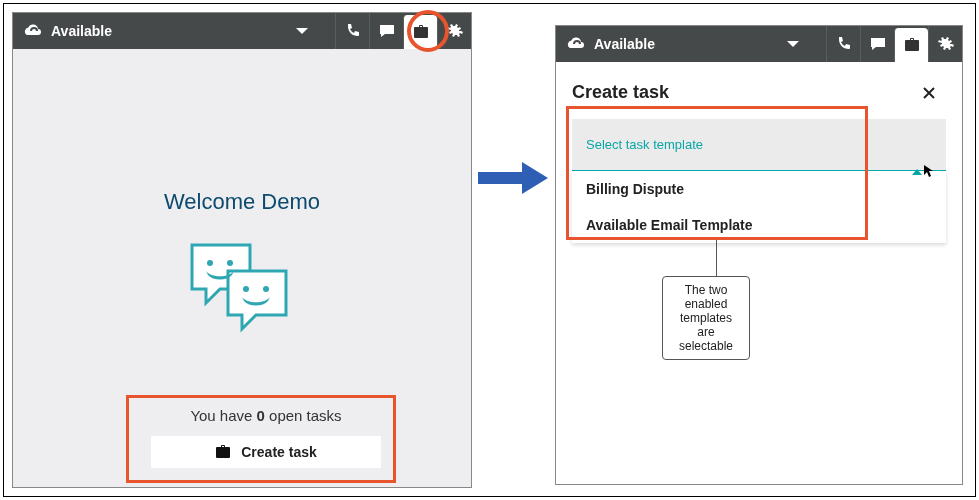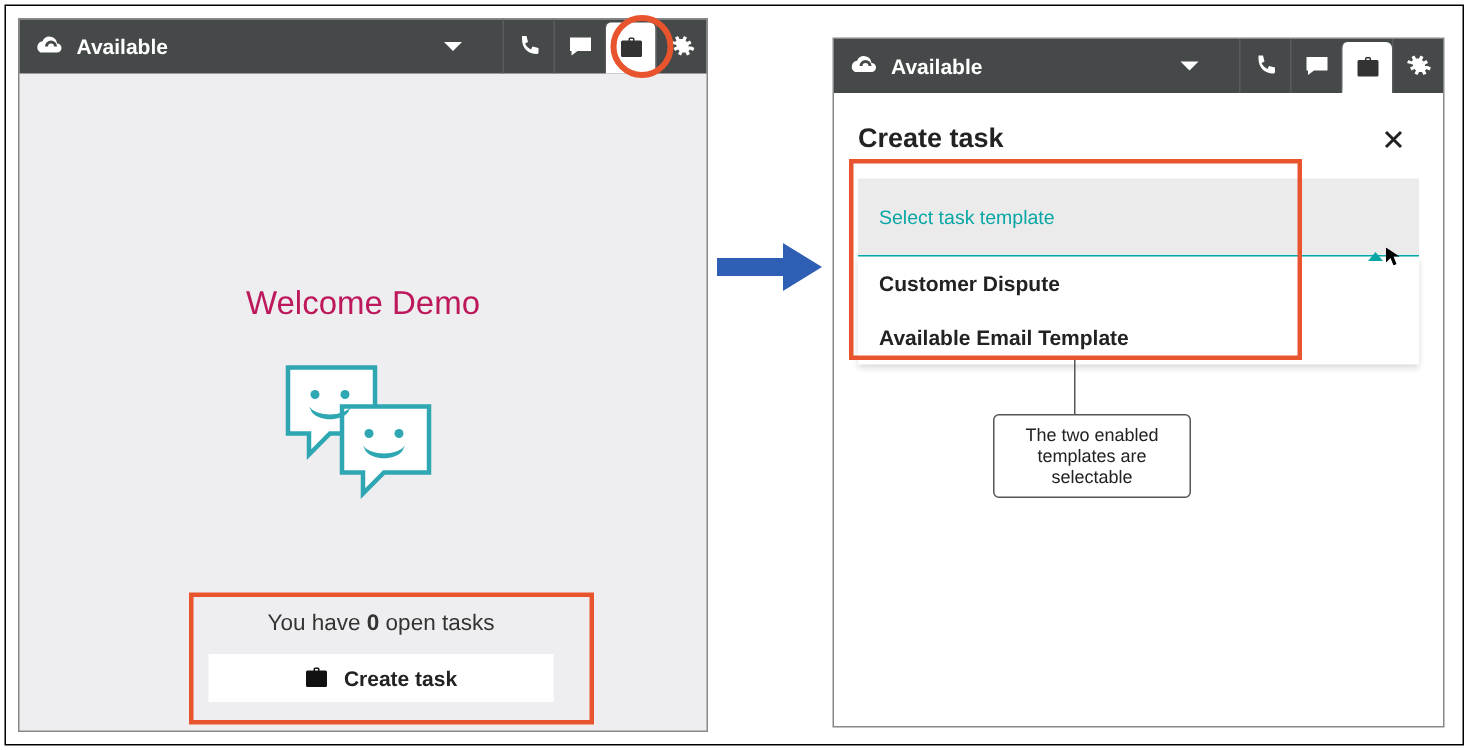--- a/index.html
+++ b/index.html
@@ -80,33 +80,33 @@
   }
   .red-rect {
     position:absolute;
     border:3px solid #e8542d;
     pointer-events:none;
   }
   
   .welcome-title {
     text-align:center;
     font-size:22px;
-    color:#be185d;
+    color:#0c4a6e;
     margin-top:140px;
     font-weight:400;
   }
   .chat-ic-wrap {
     display:flex;
     justify-content:center;
     margin-top:24px;
   }
   .left-bottom {
     position:absolute;
     bottom:6px;
-    left:108px;
+    left:120px;
     width:266px;
     height:84px;
     text-align:center;
   }
   .open-tasks-line {
     font-size:15px;
     color:#333;
     margin-top:10px;
     margin-bottom:12px;
   }
@@ -184,21 +184,21 @@
   }
   .callout-box {
     position:absolute;
     border:1px solid #555;
     border-radius:4px;
     background:#fff;
     font-size:12px;
     color:#222;
     padding:6px 8px;
     text-align:center;
-    width:132px;
+    width:88px;
   }
   
   .big-arrow {
     position:absolute;
     top:160px;
     left:478px;
     width:70px;
     height:36px;
   }
 </style>
@@ -336,21 +336,21 @@
               <path fill="#0aa6a6" d="M5 0l5 6H0z"></path>
             </svg>
         </span>
         <span class="dd-cursor">
           <svg width="10" height="12" viewBox="0 0 10 12">
               <path fill="#000" d="M0 0v10l3-3 2 5 2-1-2-5h4z"></path>
             </svg>
         </span>
       </div>
       <div class="dd-list">
-        <div class="dd-item">Customer Dispute</div>
+        <div class="dd-item">Billing Dispute</div>
         <div class="dd-item">Available Email Template</div>
       </div>
     </div>
   </div>
 
   <div class="red-rect" style="top:80px; left:10px; width:302px; height:134px;"></div>
 
   <div class="callout-line" style="top:214px; left:160px;"></div>
   <div class="callout-box" style="top:250px; left:106px;">
     <div>The two enabled</div>

